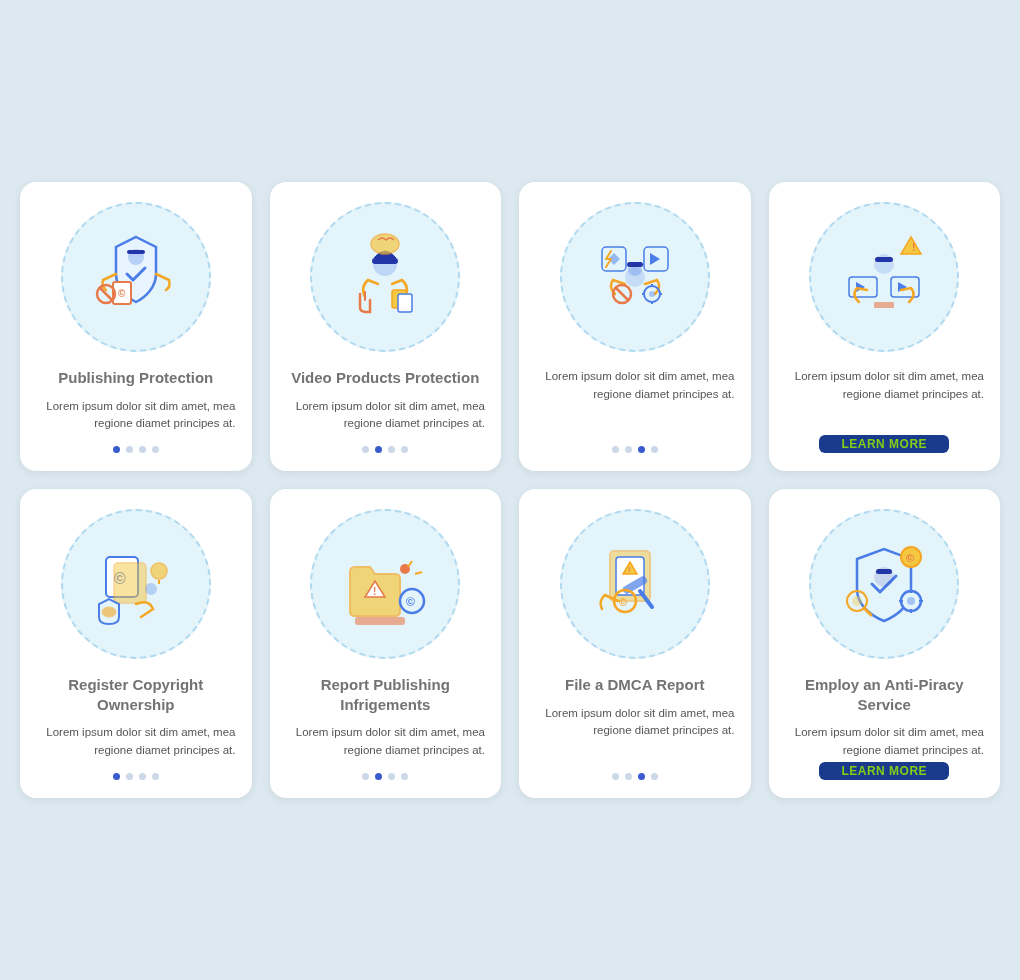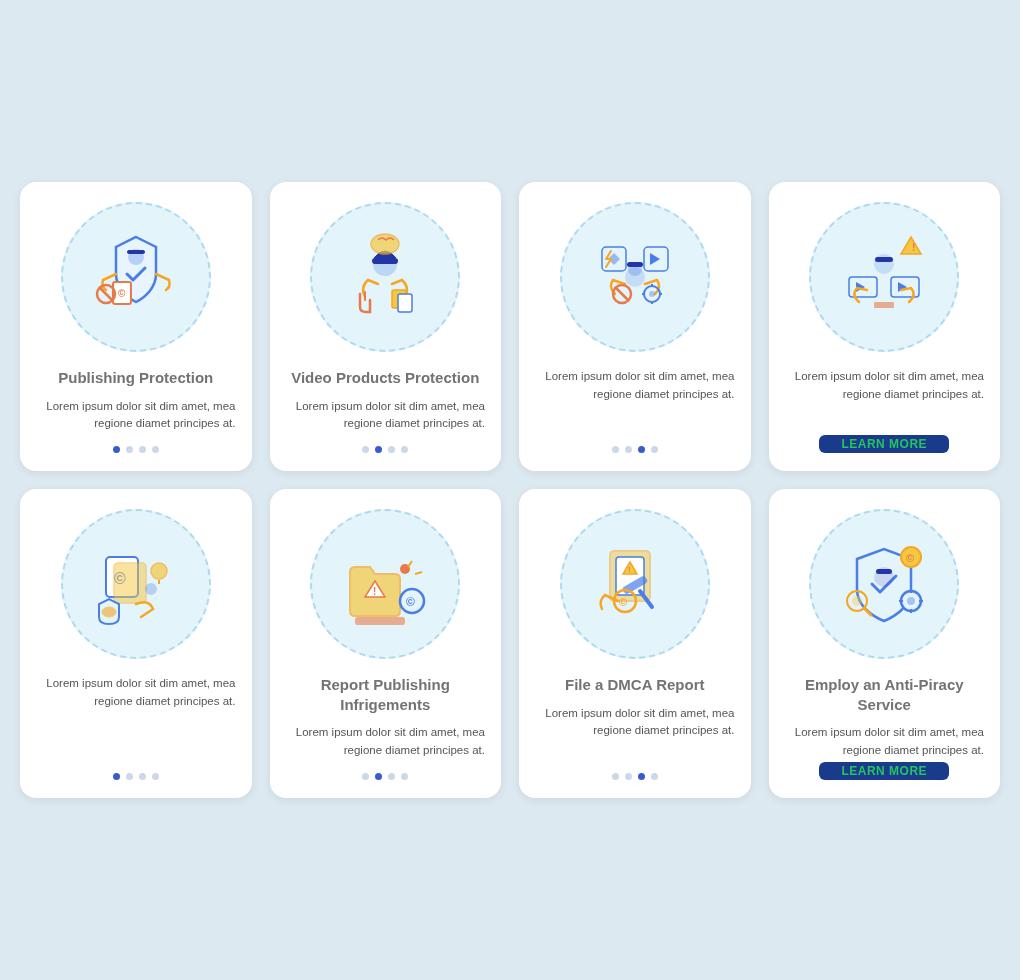--- a/index.html
+++ b/index.html
@@ -69,21 +69,21 @@
       width: 7px;
       height: 7px;
       border-radius: 50%;
       background: #ccd8e8;
     }
     .dot.active {
       background: #3a5bcd;
     }
     .learn-btn {
       background: #1a3a8c;
-      color: #22c55e;
+      color: #84cc16;
       border: none;
       border-radius: 6px;
       padding: 2px 22px;
       font-size: 12px;
       font-weight: 600;
       cursor: pointer;
       letter-spacing: 0.5px;
     }
   </style>
 </head>
@@ -230,20 +230,21 @@
         <ellipse cx="28" cy="83" rx="7" ry="5" fill="#f5a623" opacity="0.6" stroke="#f5a623" stroke-width="1"></ellipse>
 
         <path d="M55 75 Q68 70 72 80 L60 88" stroke="#f5a623" stroke-width="2.5" fill="none" stroke-linecap="round"></path>
 
         <circle cx="78" cy="42" r="8" fill="#f5c842" opacity="0.7" stroke="#f5a623" stroke-width="1.5"></circle>
         <line x1="78" y1="51" x2="78" y2="55" stroke="#f5a623" stroke-width="2"></line>
 
         <circle cx="70" cy="60" r="6" fill="#4a7de8" opacity="0.3"></circle>
       </svg>
     </div>
+    <div class="card-title">Register Copyright Ownership</div>
     <div class="card-text">Lorem ipsum dolor sit dim amet, mea regione diamet principes at.</div>
     <div class="dots">
       <div class="dot active"></div>
       <div class="dot"></div>
       <div class="dot"></div>
       <div class="dot"></div>
     </div>
   </div>
 
   <div class="card">

